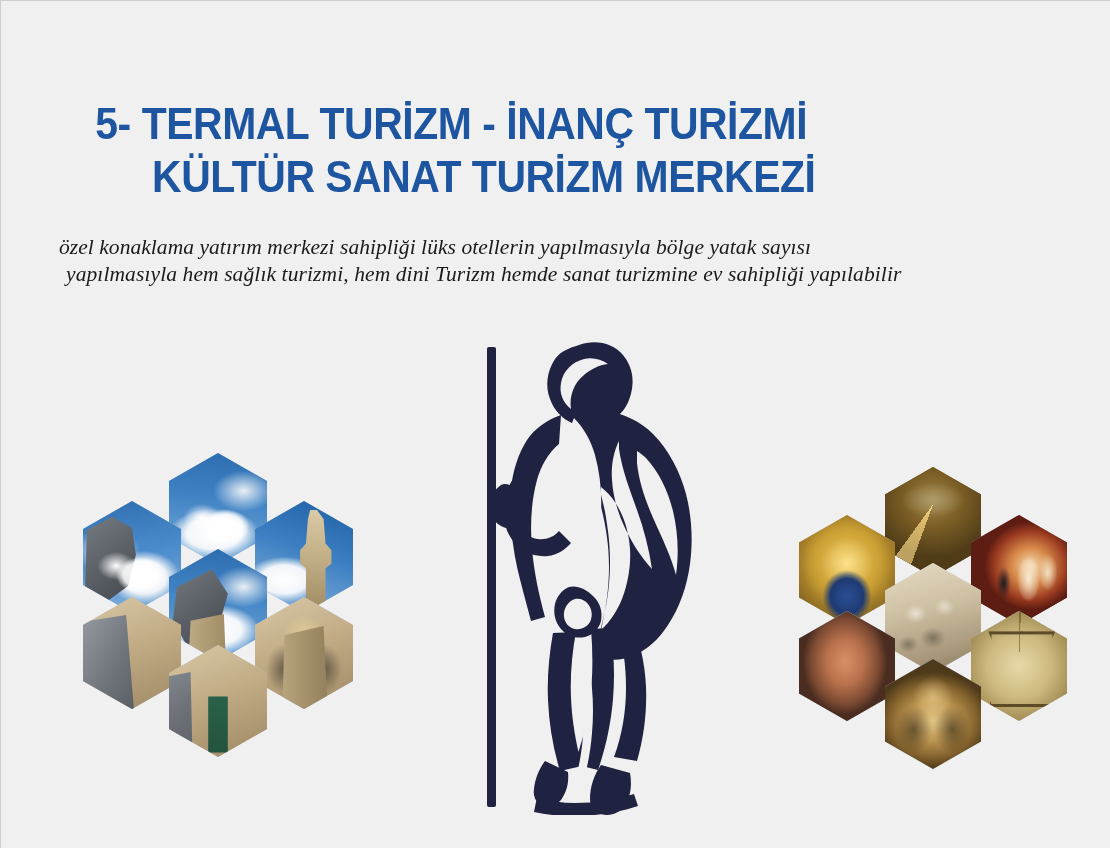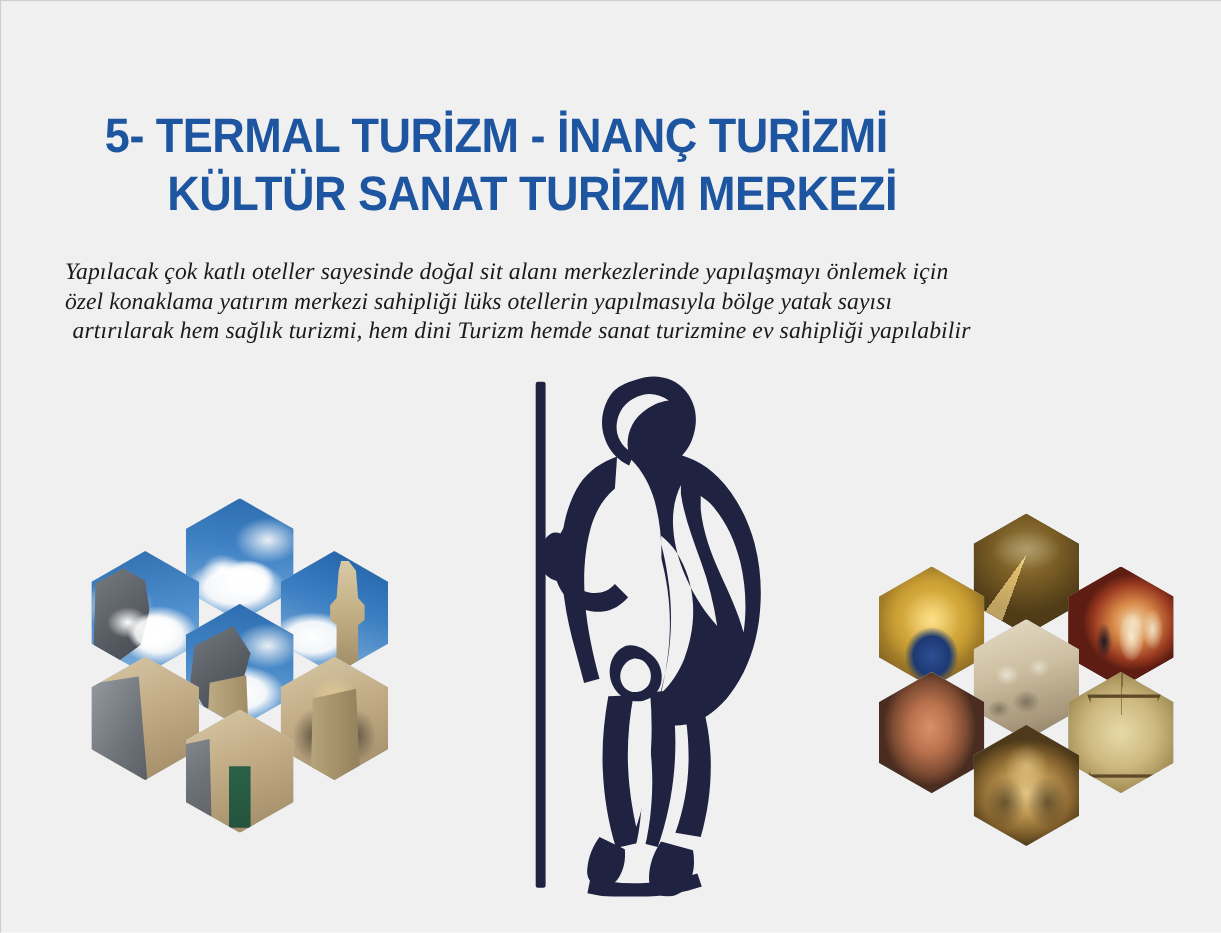--- a/index.html
+++ b/index.html
@@ -225,23 +225,22 @@
 <body>
 
 <div id="slide">
 
   <div class="title-block">
     <span class="title-line l1">5- TERMAL TURİZM - İNANÇ TURİZMİ</span>
     <span class="title-line l2">KÜLTÜR SANAT TURİZM MERKEZİ</span>
   </div>
 
   <div class="body-block">
-    <span class="body-line b1">Yapılacak çok katlı oteller sayesinde doğal sit alanı merkezlerinde yapılaşmayı önlemek için</span>
     <span class="body-line b2">özel konaklama yatırım merkezi sahipliği lüks otellerin yapılmasıyla bölge yatak sayısı</span>
-    <span class="body-line b3">artırılarak hem sağlık turizmi, hem dini Turizm hemde sanat turizmine ev sahipliği yapılabilir</span>
+    <span class="body-line b3">yapılmasıyla hem sağlık turizmi, hem dini Turizm hemde sanat turizmine ev sahipliği yapılabilir</span>
   </div>
 
   <div class="cluster" id="cluster-left">
 
     <div class="hex" style="left:100px; top:0px;">
       <div class="fill sky-b"></div>
         <div class="ov cloud1"></div>
     </div>
 
     <div class="hex" style="left:14px; top:48px;">

